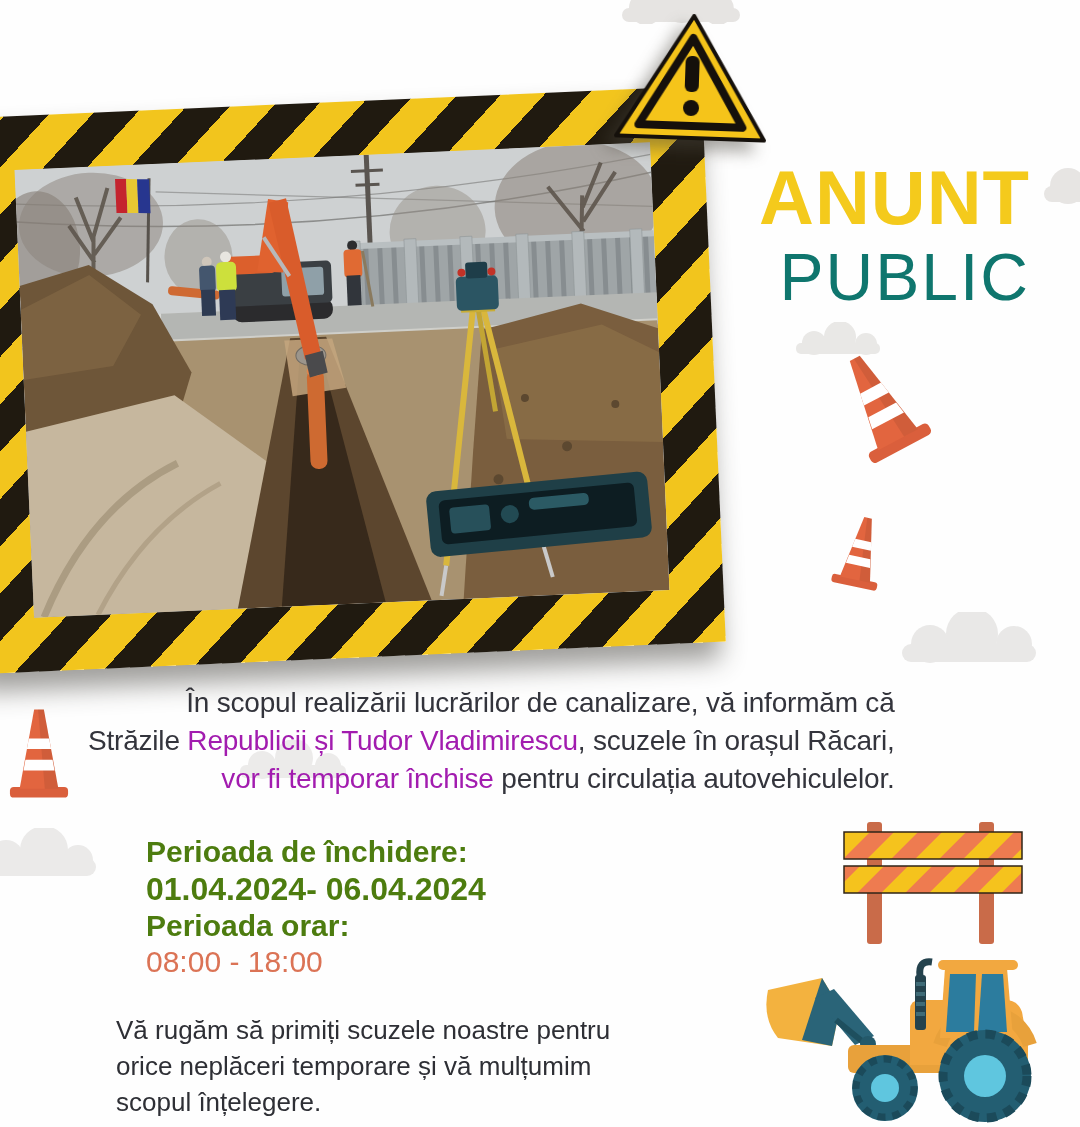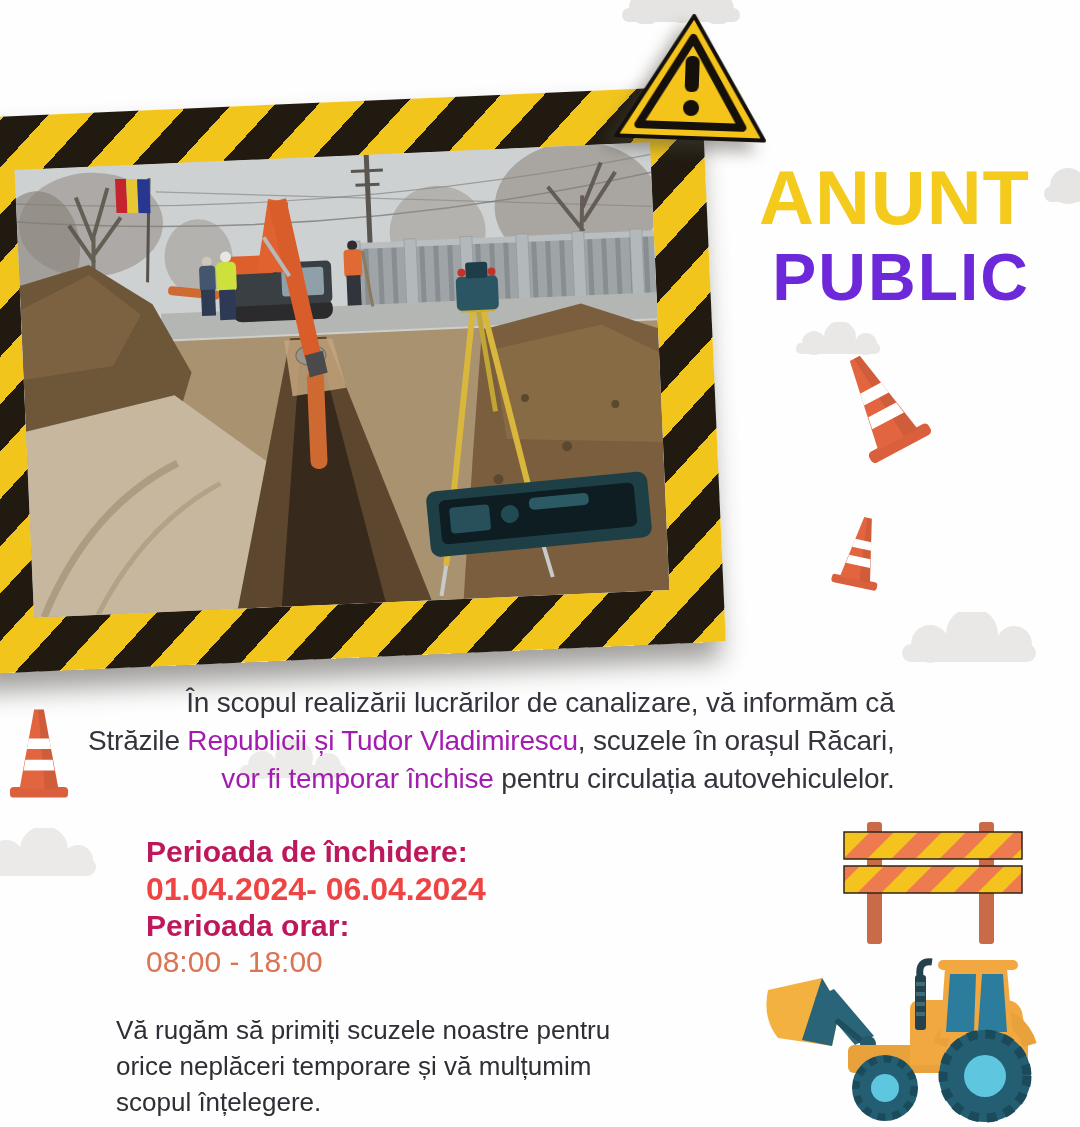--- a/index.html
+++ b/index.html
@@ -13,40 +13,40 @@
     box-shadow:-6px 18px 26px rgba(45,42,36,.45);z-index:4;}
   .photo{position:absolute;left:54px;top:54px;right:54px;bottom:54px;background:#ced1d2;overflow:hidden;}
   .photo svg{display:block;width:100%;height:100%;}
 
   .warning-triangle{position:absolute;left:608px;top:10px;transform:rotate(2deg);z-index:6;
     filter:drop-shadow(-10px 10px 8px rgba(70,66,58,.45));}
 
   
   .title-block{position:absolute;top:160px;right:50px;text-align:right;z-index:3;line-height:1;}
   .title-anunt{font-size:76px;font-weight:800;letter-spacing:1px;color:#F4CA1C;}
-  .title-public{font-size:66px;font-weight:700;letter-spacing:2px;color:#6d28d9;margin-top:8px;}
+  .title-public{font-size:66px;font-weight:400;letter-spacing:2px;color:#0f766e;margin-top:8px;}
 
   
   .cloud{position:absolute;z-index:1;}
 
   
   .cone{position:absolute;z-index:2;}
   .cone-left{left:8px;top:704px;}
   .cone-a{left:842px;top:348px;transform:rotate(-28deg);}
   .cone-b{left:836px;top:514px;transform:rotate(12deg);}
 
   
   .intro{position:absolute;left:88px;top:684px;font-size:28px;line-height:38px;
          color:#33343C;letter-spacing:-.2px;z-index:2;}
   .intro div{white-space:nowrap;text-align:right;}
   .red{color:#a21caf;}
 
   .schedule{position:absolute;left:146px;top:834px;z-index:2;}
-  .sched-label{font-size:30px;font-weight:700;color:#be185d;line-height:36px;}
-  .sched-period{font-size:32px;font-weight:700;color:#ef4444;line-height:38px;}
+  .sched-label{font-size:30px;font-weight:700;color:#4d7c0f;line-height:36px;}
+  .sched-period{font-size:32px;font-weight:700;color:#4d7c0f;line-height:38px;}
   .sched-time{font-size:30px;color:#DB7355;line-height:36px;}
 
   .closing{position:absolute;left:116px;top:1012px;font-size:26px;line-height:36px;
            color:#2E2F35;z-index:2;}
   .closing div{white-space:nowrap;}
 
   
   .barrier{position:absolute;left:838px;top:816px;z-index:2;}
   .tractor{position:absolute;left:760px;top:950px;z-index:2;}
 </style>

